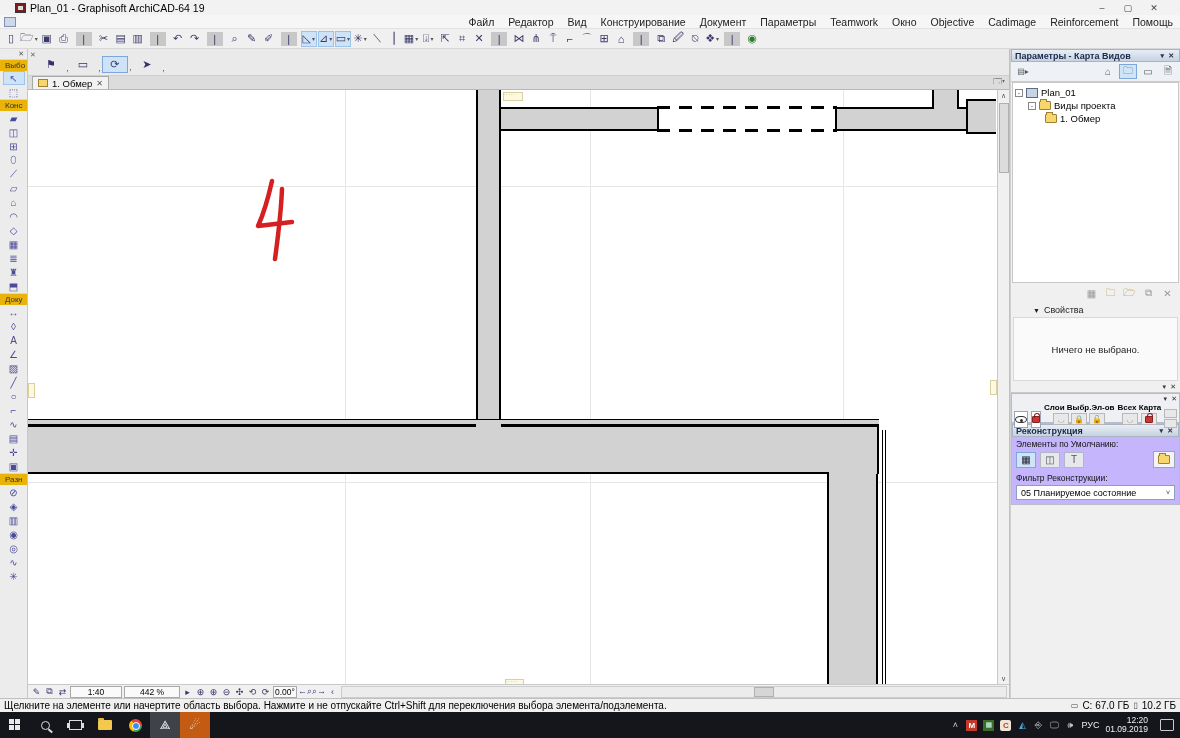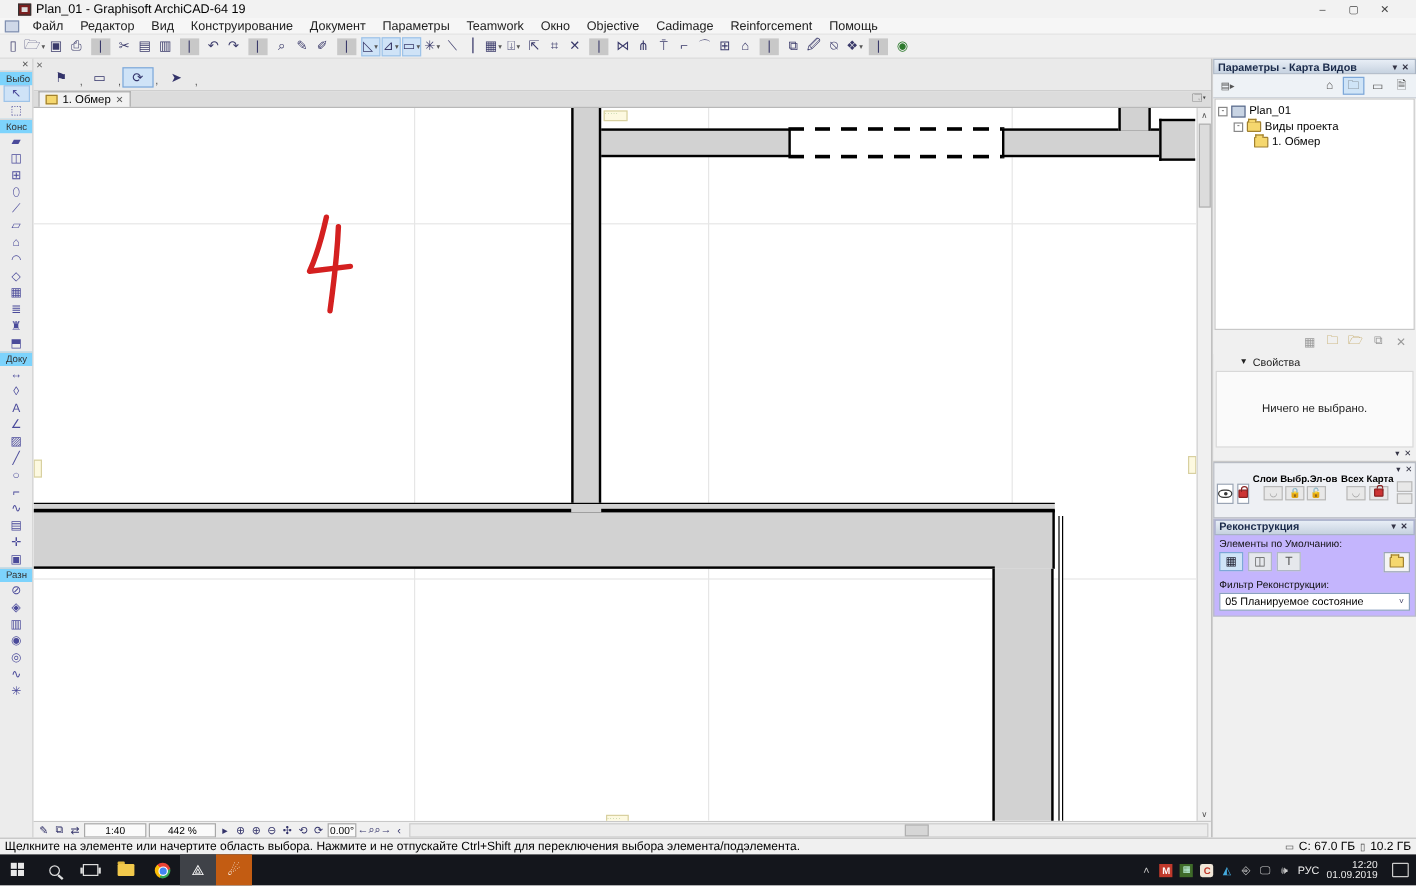--- a/index.html
+++ b/index.html
@@ -6,35 +6,35 @@
   html,body { width:1180px; height:738px; overflow:hidden;
     font-family:"Liberation Sans", sans-serif; font-size:11px; color:#000; background:#f0f0f0;}
   .app { width:1180px; height:738px; display:flex; flex-direction:column; }
 
   
   .titlebar { height:15px; background:#f2f2f2; display:flex; align-items:center; padding:0 15px; gap:4px; font-size:10.5px;}
   .titlebar .appicon { width:11px; height:10px; background:#7a1f1f; border:1px solid #333; position:relative;}
   .titlebar .appicon::after{content:"";position:absolute;left:2px;top:2px;width:5px;height:4px;background:#ddd;}
   .titlebar .spacer { flex:1; }
   .winbtn { width:22px; height:13px; display:flex; align-items:center; justify-content:center; font-size:9px; color:#444;}
-  .menubar { height:14px; background:#f6f6f6; display:flex; align-items:center; gap:0; font-size:10.5px; border-bottom:1px solid #e2e2e2;}
+  .menubar { height:14px; background:#f6f6f6; display:flex; align-items:center; gap:0; font-size:10.5px; border-bottom:1px solid #e2e2e2;justify-content:space-between;}
   .menubar .appicon2{width:12px;height:10px;margin:0 4px;background:#cfd8e8;border:1px solid #8090b0;}
   .menuitem { padding:0 7px; height:14px; display:flex; align-items:center; color:#222;}
   .toolbar { height:20px; background:#f0f0f0; border-bottom:1px solid #d8d8d8; display:flex; align-items:center; padding:0 3px; gap:1px;}
   .tbico { min-width:16px; height:16px; display:flex; align-items:center; justify-content:center; font-size:11px; color:#3a3a6a;}
   .tbico.dd::after{content:"▾"; font-size:6px; color:#555; margin-left:1px;}
   .tbico.blue{ background:#cfe3f7; border:1px solid #9ec3e8;}
   .tbico.grn{ color:#2d7a2d;}
   .tbsep { width:1px; height:14px; background:#c8c8c8; margin:0 3px;}
 
   
   .workspace { flex:1; display:flex; min-height:0;}
   .palette { width:28px; background:#ececec; border-right:1px solid #c8c8c8; display:flex; flex-direction:column; align-items:center; font-size:8px; overflow:hidden;}
   .pal-x{ align-self:flex-end; font-size:7px; color:#555; padding:1px 3px;}
-  .pal-label { width:100%; text-align:center; padding:1px 5px; color:#333; font-size:8px; border-top:1px solid #d8d8d8; background:#7dd3fc;}
+  .pal-label { width:100%; text-align:center; padding:1px 5px; color:#333; font-size:8px; border-top:1px solid #d8d8d8; background:#eab308;}
   .pal-tool { width:22px; height:14px; display:flex; align-items:center; justify-content:center; font-size:10px; color:#4a4a9a;}
   .pal-tool.sel{ background:#cfe3f7; border:1px solid #9ec3e8;}
 
   .main { flex:1; display:flex; flex-direction:column; min-width:0; border-right:1px solid #c0c0c0;}
   .minibar { height:27px; background:#eaeaea; border-bottom:1px solid #cfcfcf; display:flex; align-items:flex-end; padding:2px 2px;}
   .minibar .mini-x{font-size:7px;color:#666;align-self:flex-start;margin-right:2px;}
   .mini-btn { width:26px; height:17px; display:flex; align-items:center; justify-content:center; font-size:11px; color:#33336a; margin-right:6px; position:relative;}
   .mini-btn::after{content:","; position:absolute; right:-5px; bottom:0; color:#555; font-size:9px;}
   .mini-btn.sel{ background:#cfe3f7; border:1px solid #7da7d8;}
   .tabbar { height:14px; background:#dcdcdc; display:flex; align-items:flex-end; border-bottom:1px solid #b8b8b8;}
@@ -76,21 +76,21 @@
   .folder { width:12px; height:9px; background:#f5d76e; border:1px solid #a08030; border-radius:1px; position:relative;}
   .folder::before{ content:""; position:absolute; top:-3px; left:0; width:5px; height:2px; background:#f5d76e; border:1px solid #a08030; border-bottom:none;}
   .bldg { width:12px; height:10px; background:#c8d4e4; border:1px solid #5a6a8a; position:relative;}
   .actrow { height:20px; display:flex; align-items:center; justify-content:flex-end; gap:2px; padding:0 4px; background:#f0f0f0;}
   .actb { width:17px; height:15px; display:flex; align-items:center; justify-content:center; font-size:10px; color:#999;}
   .actb.c{color:#b08a2a;}
   .propshead { height:14px; display:flex; align-items:center; gap:4px; padding:0 22px; font-size:9px; color:#222;}
   .propsbody { height:64px; background:#fafafa; border:1px solid #d8d8d8; margin:0 2px; display:flex; align-items:center; justify-content:center; color:#222; font-size:9.5px;}
   .pfoot { height:12px; display:flex; align-items:center; justify-content:flex-end; gap:4px; font-size:7px; color:#334; padding:0 4px; border-bottom:1px solid #c8c8c8;}
 
-  .layerspanel { height:47px; border:1px solid #b8bcc4; background:#eef0f4; padding:1px 2px; position:relative;}
+  .layerspanel { height:30px; border:1px solid #b8bcc4; background:#eef0f4; padding:1px 2px; position:relative;}
   .lp-top { display:flex; justify-content:flex-end; gap:4px; font-size:7px; color:#334; height:8px;}
   .lp-row { display:flex; align-items:flex-start; gap:3px;}
   .lp-big { width:22px; height:17px; border:1px solid #9aa4b4; background:#fff; display:flex; align-items:center; justify-content:center; margin-top:8px;}
   .lp-grp { display:flex; flex-direction:column; align-items:center;}
   .lp-grp .cap{ font-weight:bold; font-size:8px; white-space:nowrap;}
   .lp-ico { width:16px; height:12px; border:1px solid #b8b8b8; background:#e8e8e8; color:#999; font-size:8px; display:flex; align-items:center; justify-content:center;}
   .eye { width:12px; height:7px; border:1px solid #333; border-radius:50% / 60%; position:relative; background:#fff;}
   .eye::after{ content:""; position:absolute; left:4px; top:1.5px; width:3px; height:3px; background:#333; border-radius:50%;}
   .lockr { width:8px; height:7px; background:#c33; border:1px solid #822; border-radius:1px; position:relative;}
   .lockr::before{content:""; position:absolute; left:1px; top:-4px; width:4px; height:4px; border:1px solid #822; border-bottom:none; border-radius:3px 3px 0 0;}

